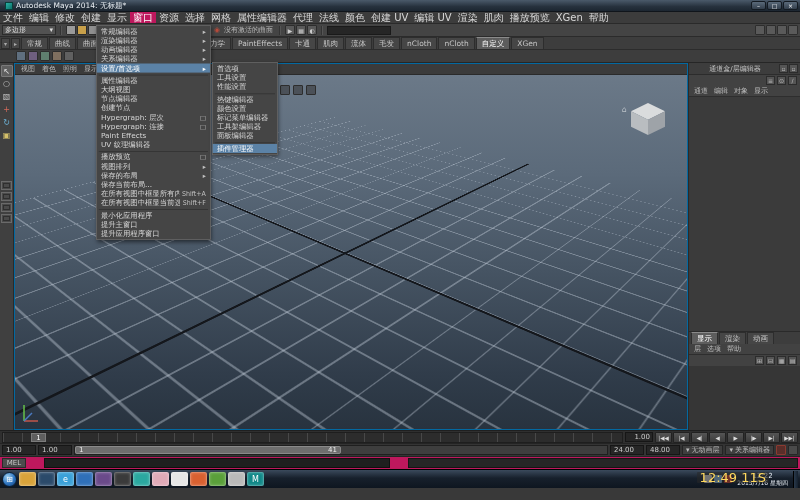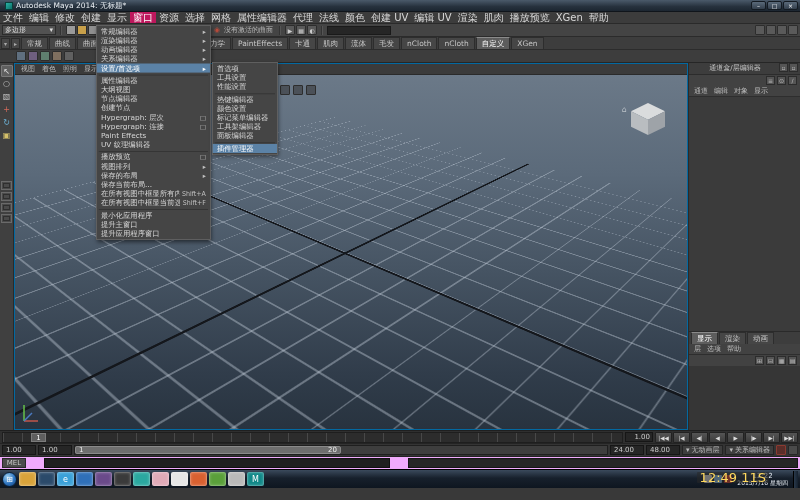--- a/index.html
+++ b/index.html
@@ -78,21 +78,21 @@
   .vc-left { clip-path:polygon(0 26%,50% 52%,50% 100%,0 74%); background:#b9bdc0; }
   .vc-right { clip-path:polygon(100% 26%,50% 52%,50% 100%,100% 74%); background:#9ea3a8; }
   .vc-home { position:absolute; right:60px; top:30px; color:#cfd4d8; font-size:8px; opacity:.8; }
   .vp-toolbar { position:absolute; left:252px; top:10px; display:flex; gap:3px; }
   .vp-toolbar .ico { background:rgba(70,74,80,.85); }
   .axis-ind { position:absolute; left:3px; bottom:4px; }
   
   .rightpanel { width:112px; background:#424242; border-left:1px solid #2a2a2a;
     display:flex; flex-direction:column; overflow:hidden; }
   .rp-header { height:12px; background:#3d3d3d; border-bottom:1px solid #2c2c2c;
-    display:flex; padding:0 2px; }
+    display:flex; align-items:center; padding:0 2px; }
   .rp-title { flex:1; text-align:center; font-size:7px; color:#c8c8c8; white-space:nowrap; overflow:hidden;}
   .rp-toolrow { height:11px; display:flex; justify-content:flex-end; gap:2px; align-items:center;
     padding:0 3px; background:#424242; }
   .rp-menus { height:11px; display:flex; gap:2px; padding:0 3px; border-bottom:1px solid #2e2e2e; }
   .rp-menu { font-size:7px; line-height:10px; padding:0 2px; color:#bbb; white-space:nowrap;}
   .cb-body { flex:1; background:#3b3b3b; border-bottom:1px solid #2a2a2a; }
   .le-tabs { height:12px; display:flex; align-items:flex-end; background:#3d3d3d; padding:0 2px; }
   .le-body { height:64px; background:#363636; }
   .mini-ico { width:9px; height:9px; background:#555; border:1px solid #2c2c2c; font-size:6px;
     line-height:8px; text-align:center; color:#bbb; }
@@ -128,21 +128,21 @@
     font-size:7px; line-height:9px; color:#ccc; padding:0 3px; white-space:nowrap; }
   .rs-track { flex:1; height:10px; background:#3e3e3e; border:1px solid #1f1f1f; position:relative; }
   .rs-bar { position:absolute; left:0; top:0; bottom:0; width:50%; background:#6e6e6e;
     border:1px solid #8a8a8a; border-radius:2px; display:flex; justify-content:space-between;
     align-items:center; font-size:7px; color:#eee; padding:0 3px; }
   .rs-drop { height:10px; display:flex; align-items:center; gap:2px; background:#3e3e3e;
     border:1px solid #242424; font-size:7px; color:#bbb; padding:0 3px; white-space:nowrap; overflow:hidden;}
   .key-ico { width:10px; height:10px; background:#5a2e2a; border:1px solid #8a3a30; border-radius:1px; }
   .gear-ico { width:10px; height:10px; background:#4a4a4a; border:1px solid #272727; border-radius:1px; }
   
-  .cmdline { height:13px; display:flex; align-items:center; background:#f0abfc;
+  .cmdline { height:13px; display:flex; align-items:center; background:#be185d;
     border-top:1px solid #232323; gap:18px; padding:0 2px; }
   .cmd-label { width:24px; height:10px; background:#4c4c4c; border:1px solid #2a2a2a;
     font-size:7px; line-height:9px; text-align:center; color:#c8c8c8; }
   .cmd-input { flex:1; height:10px; background:#1f1f1f; border:1px solid #101010; }
   .cmd-result { width:390px; height:10px; background:#262626; border:1px solid #151515; }
   .helpline { height:12px; background:#515151; border-top:1px solid #3a3a3a;
     font-size:7px; line-height:11px; color:#c2c2c2; padding:0 5px; white-space:nowrap; overflow:hidden;}
   
   .taskbar { height:19px; display:flex; align-items:center; gap:2px; padding:0 2px;
     background:linear-gradient(180deg,#3b4a5c,#17202c 45%,#0e1620); border-top:1px solid #000; }
@@ -435,21 +435,21 @@
         <div class="pb-btn">▶▶|</div>
       </div>
   </div>
 
   <div class="rangeslider">
     <div class="rs-field">1.00</div>
     <div class="rs-field">1.00</div>
     <div class="rs-track">
       <div class="rs-bar">
         <span>1</span>
-        <span>20</span>
+        <span>41</span>
       </div>
     </div>
     <div class="rs-field">24.00</div>
     <div class="rs-field">48.00</div>
     <div class="rs-drop">
       <span>▾</span>
       <span>无动画层</span>
     </div>
     <div class="rs-drop">
       <span>▾</span>

